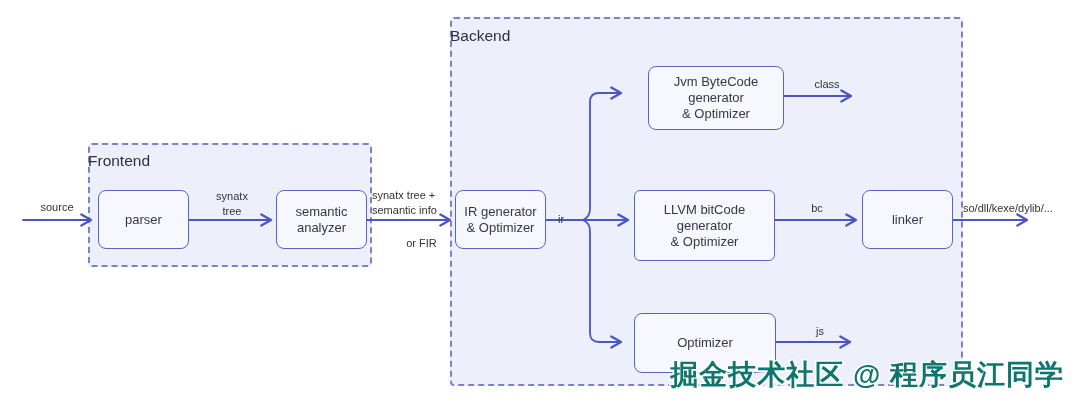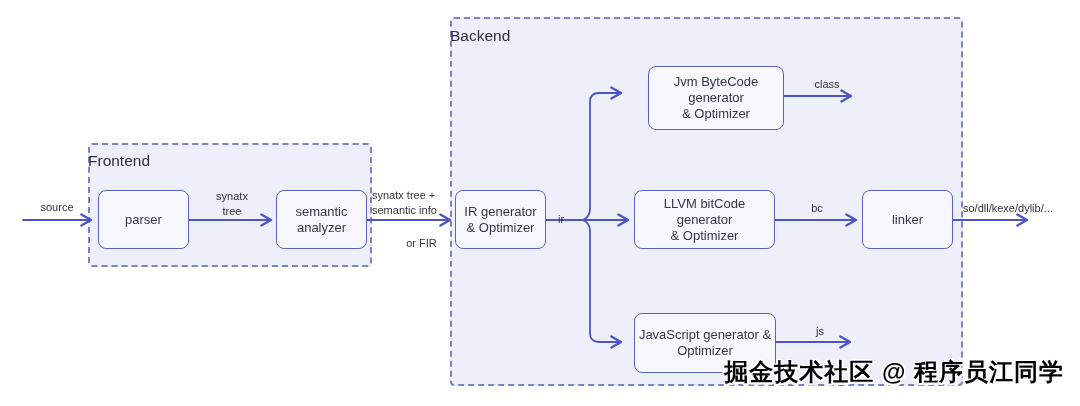--- a/index.html
+++ b/index.html
@@ -50,24 +50,24 @@
     line-height:15px;
     color:#333333;
     z-index:5;
     white-space:nowrap;
   }
   .edge-label.centered{transform:translateX(-50%);text-align:center;}
   .watermark{
     position:absolute;
     right:16px;
     top:356px;
-    font-size:24px;
+    font-size:28px;
     font-weight:bold;
     letter-spacing:1px;
-    color:#000000;
+    color:#0f766e;
     z-index:10;
     white-space:nowrap;
     text-shadow:
       -1.5px -1.5px 0 #ffffff, 1.5px -1.5px 0 #ffffff,
       -1.5px 1.5px 0 #ffffff, 1.5px 1.5px 0 #ffffff,
       0 -1.5px 0 #ffffff, 0 1.5px 0 #ffffff,
       -1.5px 0 0 #ffffff, 1.5px 0 0 #ffffff;
   }
 </style>
 </head>
@@ -113,31 +113,30 @@
   <div class="node" style="left:455px;top:190px;width:91px;height:59px;">
     <span>IR generator</span>
     <span>&amp; Optimizer</span>
   </div>
 
   <div class="node" style="left:628px;top:66px;width:136px;height:64px;margin-left:20px;">
     <span>Jvm ByteCode generator</span>
     <span>&amp; Optimizer</span>
   </div>
 
-  <div class="node" style="left:634px;top:190px;width:141px;height:59px;">
+  <div class="node" style="left:634px;top:190px;width:141px;height:71px;border-radius:6px;">
     <span>LLVM bitCode generator</span>
     <span>&amp; Optimizer</span>
   </div>
 
   <div class="node" style="left:862px;top:190px;width:91px;height:59px;">
     <span>linker</span>
   </div>
 
   <div class="node" style="left:634px;top:313px;width:142px;height:60px;">
-    <span>JavaScript generator &amp;</span>
     <span>Optimizer</span>
   </div>
 
   <div class="edge-label centered" style="left:57px;top:200px;text-align:right;">source</div>
 
   <div class="edge-label centered" style="left:232px;top:189px;">
     <div>synatx</div>
     <div>tree</div>
   </div>
 

